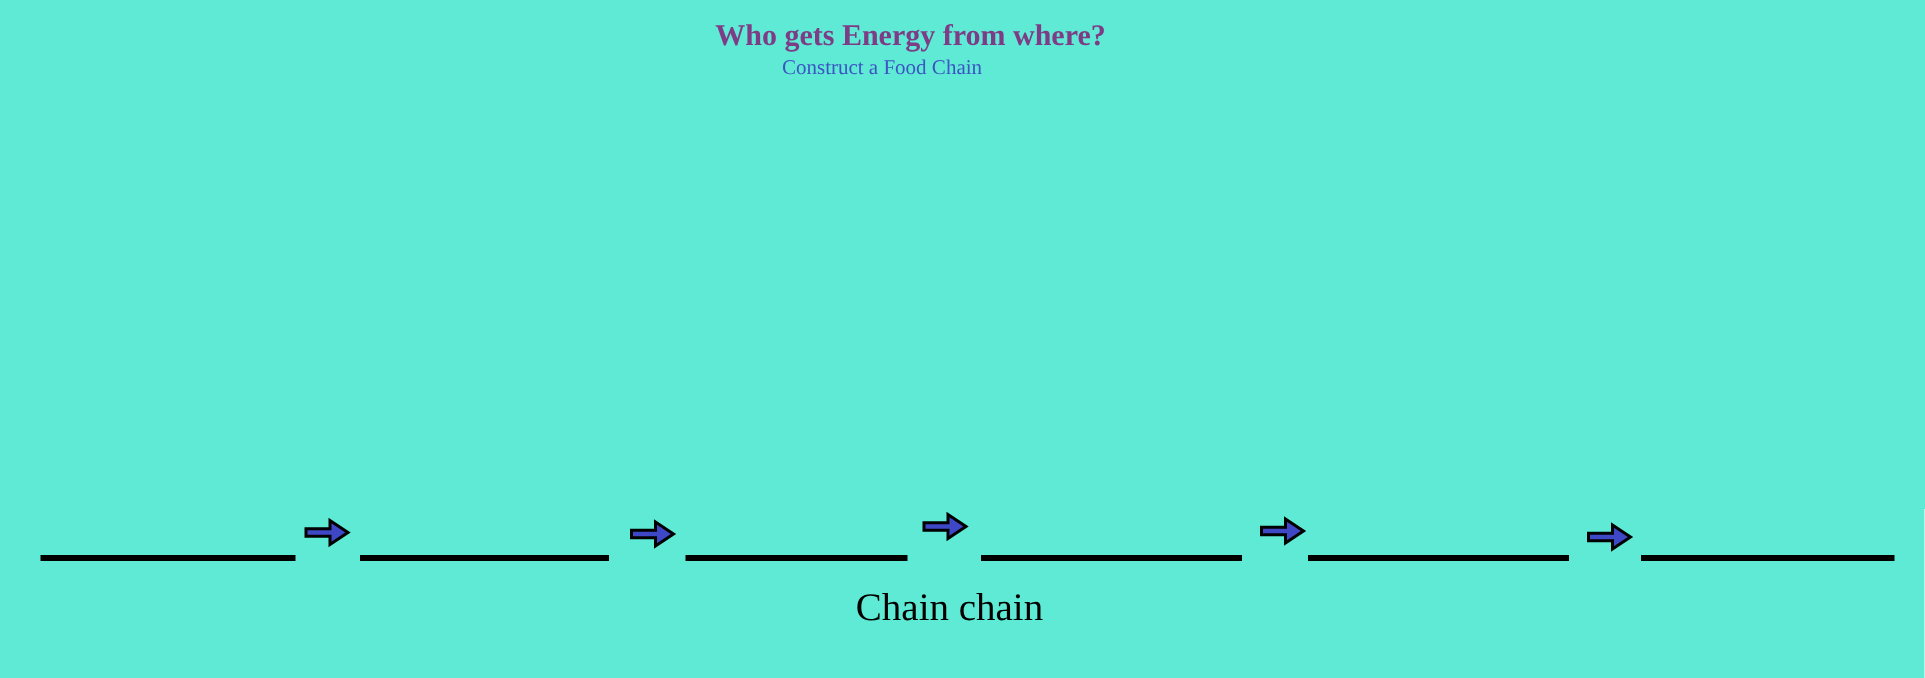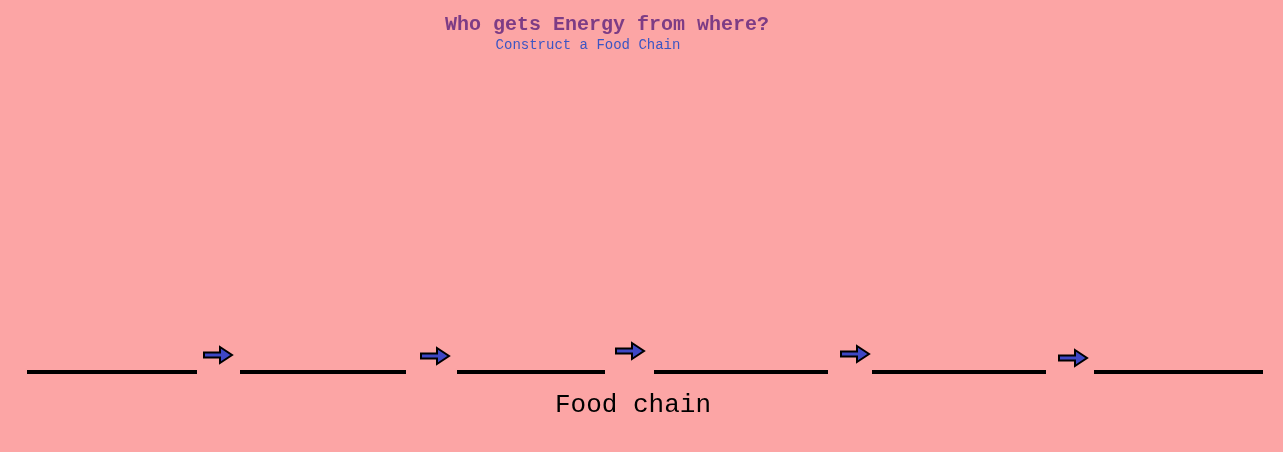--- a/index.html
+++ b/index.html
@@ -4,23 +4,23 @@
 <style>
   html, body {
     margin: 0;
     padding: 0;
     background: #ffffff;
   }
   #slide {
     position: relative;
     width: 1283px;
     height: 452px;
-    background: #fca5a5;
+    background: #5eead4;
     overflow: hidden;
-    font-family: Liberation Mono, monospace;
+    font-family: Liberation Serif, serif;
   }
   .centered {
     position: absolute;
     transform: translateX(-50%);
     white-space: nowrap;
     text-align: center;
   }
   .slide-title {
     left: 607px;
     top: 12px;
@@ -102,15 +102,15 @@
   </svg>
 
   <div class="blank-line blank-5" style="background-color: rgb(0, 0, 0);"></div>
 
   <svg class="chain-arrow arrow-5" viewBox="0 0 32 20">
     <polygon class="arrow-shape" points="2,7.5 18,7.5 18,2 30,10 18,18 18,12.5 2,12.5" fill="#3E47C5"></polygon>
   </svg>
 
   <div class="blank-line blank-6" style="background-color: rgb(0, 0, 0);"></div>
 
-  <div class="centered chain-label" style="color: rgb(0, 0, 0);">Food chain</div>
+  <div class="centered chain-label" style="color: rgb(0, 0, 0);">Chain chain</div>
 
 </div>
 
 </body></html>

